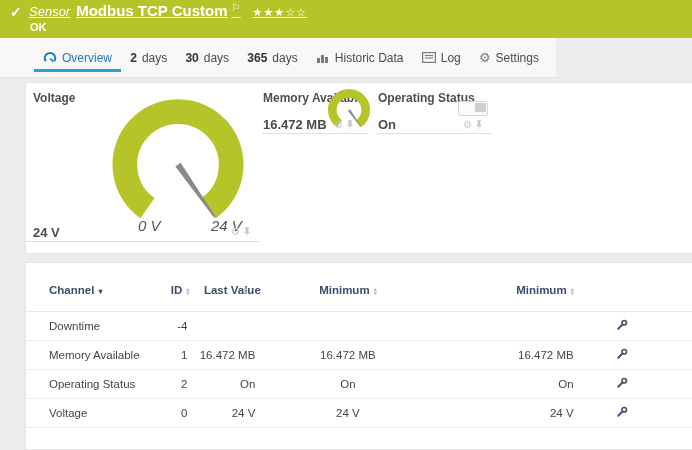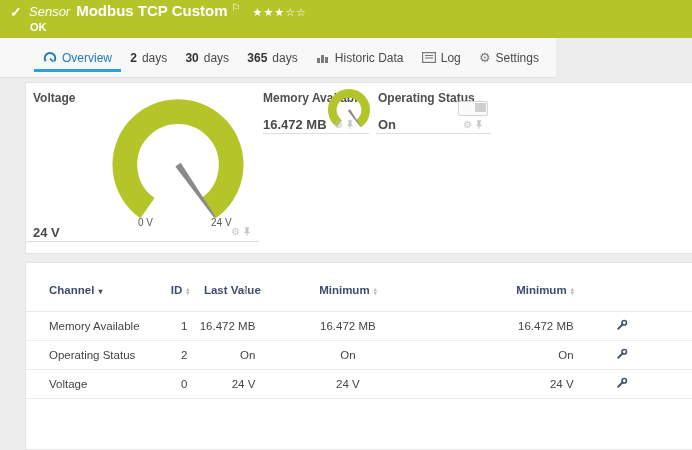--- a/index.html
+++ b/index.html
@@ -1,21 +1,21 @@
 <!DOCTYPE html>
 <html><head>
 <meta charset="utf-8">
 <style>
   html,body{margin:0;padding:0;background:#ededed;font-family:"Liberation Sans",sans-serif;}
   .page{position:relative;width:692px;height:450px;background:#ededed;overflow:hidden;}
 
   
   .header{position:absolute;top:0;left:0;width:692px;height:38px;background:#b5c428;color:#fff;}
   .hdr-check{position:absolute;left:10px;top:4px;font-size:14px;font-weight:bold;}
-  .hdr-line{position:absolute;left:29px;top:2px;white-space:nowrap;}
+  .hdr-line{position:absolute;left:29px;top:2px;white-space:nowrap;text-decoration:underline;}
   .hdr-kind{font-style:italic;font-size:13px;margin-right:6px;}
   .hdr-title{font-weight:bold;font-size:15px;}
   .hdr-flag{font-size:10px;position:relative;top:-5px;margin-left:4px;cursor:pointer;}
   .hdr-stars{margin-left:12px;font-size:11px;letter-spacing:1px;cursor:pointer;}
   .hdr-status{position:absolute;left:30px;top:21px;font-size:11px;font-weight:bold;}
 
   
   .tabbar{position:absolute;top:38px;left:0;width:556px;height:40px;background:#f8f8f8;
     border-bottom:1px solid #e3e3e3;display:flex;justify-content:space-between;
     align-items:stretch;padding:0 14px 0 40px;box-sizing:border-box;}
@@ -33,21 +33,21 @@
   .panel-gauges{top:82px;width:667px;height:172px;}
   .panel-table{top:262px;width:667px;height:188px;}
 
   
   .g-title{position:absolute;font-size:12px;font-weight:bold;color:#4f4f4f;}
   .t-volt{left:7px;top:8px;}
   .t-mem{left:237px;top:8px;}
   .t-op{left:352px;top:8px;}
   .gauge-big{position:absolute;left:78px;top:12px;}
   .gauge-small{position:absolute;left:300px;top:5px;}
-  .scale-lbl{position:absolute;font-size:10px;color:#555;}
+  .scale-lbl{position:absolute;font-size:15px;color:#555;font-style:italic;}
   .s-min{left:112px;top:134px;}
   .s-max{left:185px;top:134px;}
   .g-value{position:absolute;font-size:13px;font-weight:bold;color:#4a4a4a;}
   .v-volt{left:7px;top:142px;}
   .v-mem{left:237px;top:34px;}
   .v-op{left:352px;top:34px;}
   .underline{position:absolute;height:1px;background:#dedede;}
   .u-volt{left:0;top:158px;width:233px;}
   .u-mem{left:237px;top:50px;width:106px;}
   .u-op{left:350px;top:50px;width:115px;}
@@ -213,20 +213,31 @@
               </span></th>
           <th class="th-max"><span>Minimum</span><span class="sort">
                 <span>▴</span>
                 <span>▾</span>
               </span></th>
           <th></th>
         </tr>
       </thead>
       <tbody>
         <tr>
+          <td class="td-channel">Downtime</td>
+          <td class="td-num">-4</td>
+          <td class="td-last"></td>
+          <td class="td-min"></td>
+          <td class="td-max"></td>
+          <td class="td-gear"><span class="wrench"><svg width="12" height="12" viewBox="0 0 16 16">
+                  <circle cx="11" cy="5" r="3" fill="none" stroke="#44546e" stroke-width="2.2"></circle>
+                  <line x1="8.6" y1="7.4" x2="3" y2="13" stroke="#44546e" stroke-width="2.6" stroke-linecap="round"></line>
+                </svg></span></td>
+        </tr>
+        <tr>
           <td class="td-channel">Memory Available</td>
           <td class="td-num">1</td>
           <td class="td-last">16.472 MB</td>
           <td class="td-min">16.472 MB</td>
           <td class="td-max">16.472 MB</td>
           <td class="td-gear"><span class="wrench"><svg width="12" height="12" viewBox="0 0 16 16">
                   <circle cx="11" cy="5" r="3" fill="none" stroke="#44546e" stroke-width="2.2"></circle>
                   <line x1="8.6" y1="7.4" x2="3" y2="13" stroke="#44546e" stroke-width="2.6" stroke-linecap="round"></line>
                 </svg></span></td>
         </tr>

